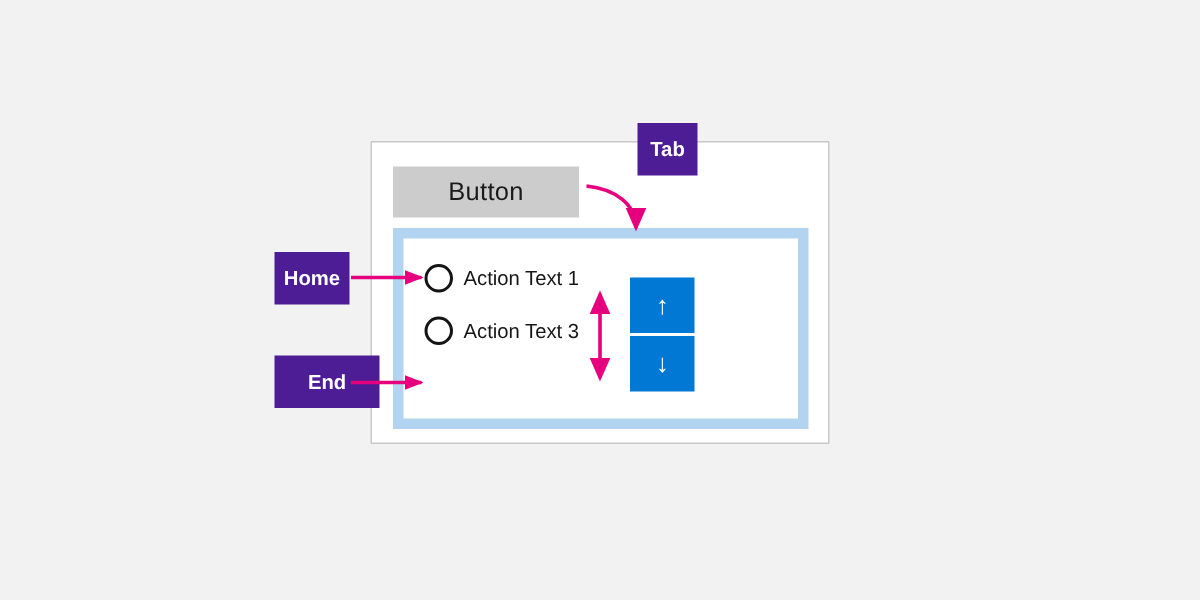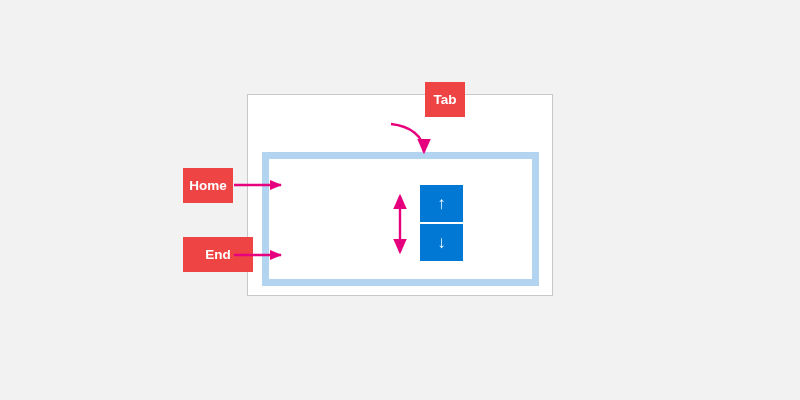--- a/index.html
+++ b/index.html
@@ -122,21 +122,21 @@
     font-size: 17px;
     line-height: 1;
     box-sizing: border-box;
   }
   .arrow-up   { top: 185px; }
   .arrow-down { top: 224px; }
 
   
   .key-badge {
     position: absolute;
-    background: #ef4444;
+    background: #4c1d95;
     color: #ffffff;
     font-size: 13.5px;
     font-weight: bold;
     display: flex;
     align-items: center;
     justify-content: center;
     box-sizing: border-box;
   }
   .badge-home { left: 183px; top: 168px; width: 50px; height: 35px; }
   .badge-end  { left: 183px; top: 237px; width: 70px; height: 35px; }
@@ -152,24 +152,33 @@
     pointer-events: none;
   }
 </style>
 </head>
 <body>
 
 <div id="stage">
 
   <div class="dialog"></div>
 
+  <div class="btn-gray">Button</div>
 
   <div class="focus-frame"></div>
 
   <div class="radio-group">
+    <div class="radio-row">
+      <span class="radio-mark off"></span>
+      <span class="radio-label">Action Text 1</span>
+    </div>
+    <div class="radio-row">
+      <span class="radio-mark off"></span>
+      <span class="radio-label">Action Text 3</span>
+    </div>
   </div>
 
   <div class="arrow-btn arrow-up">
     <span>↑</span>
   </div>
   <div class="arrow-btn arrow-down">
     <span>↓</span>
   </div>
 
   <div class="key-badge badge-tab">Tab</div>

